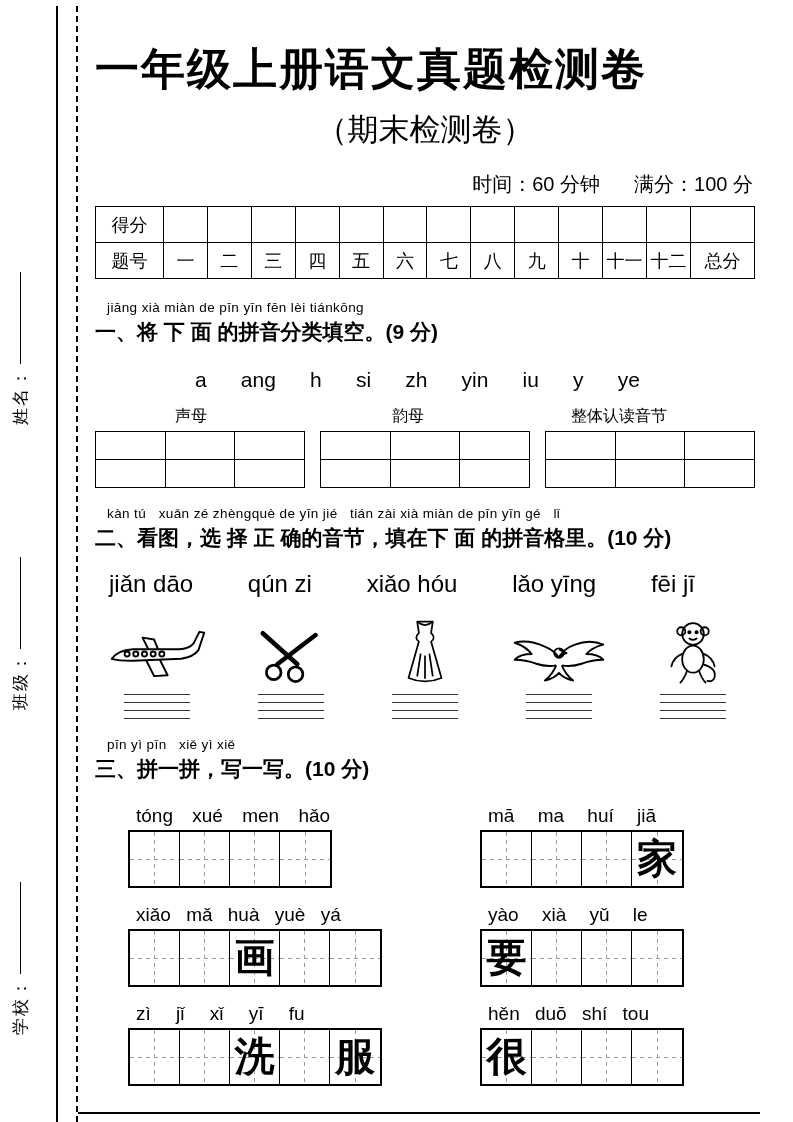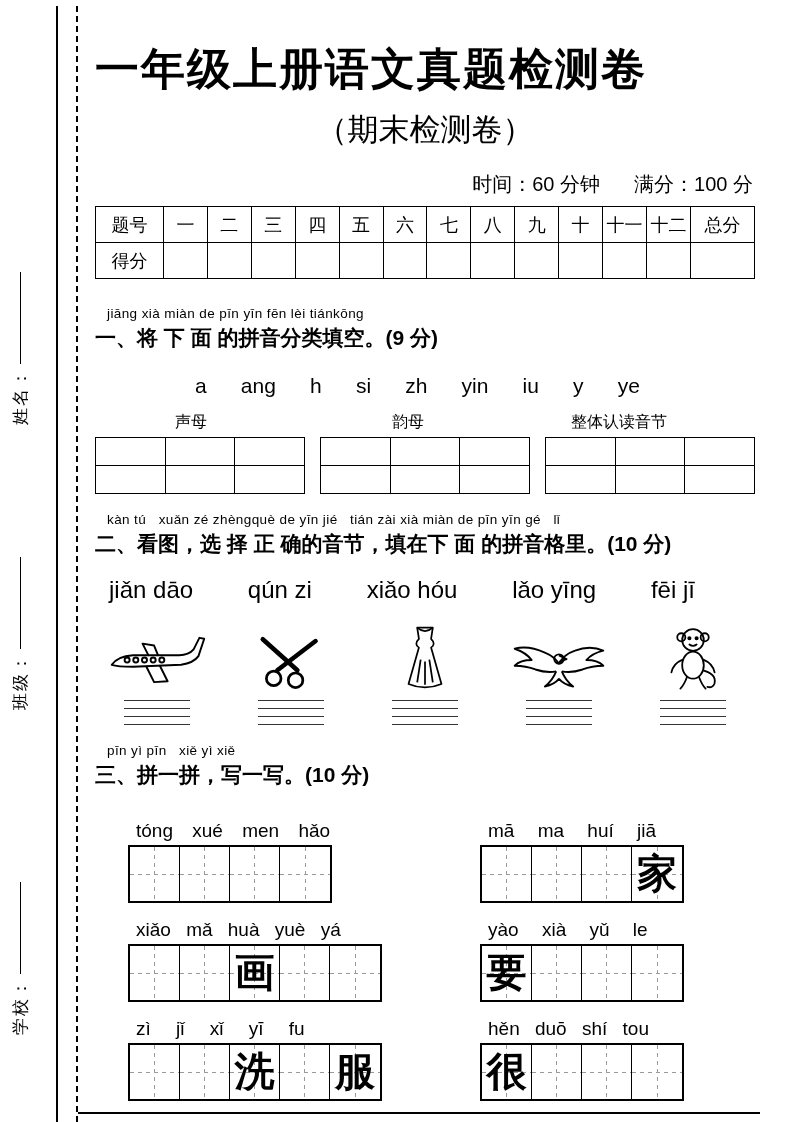--- a/index.html
+++ b/index.html
@@ -25,21 +25,21 @@
   .subtitle { text-align:center; font-size:31px; font-weight:400; margin-top:10px;
               font-family:"Liberation Serif","DejaVu Serif",serif; }
   .time-line { text-align:right; font-size:20px; margin-top:20px; padding-right:2px; white-space:pre-wrap; }
   .time-line span { margin-left:34px; }
 
   table.score { border-collapse:collapse; width:660px; margin-top:8px; table-layout:fixed; }
   table.score td { border:1.5px solid #000; text-align:center; font-size:18px; height:36px; }
   table.score td.first { width:68px; }
   table.score td.last  { width:64px; }
 
-  .hint { font-size:13.5px; margin-top:27px; padding-left:12px; letter-spacing:.4px; white-space:pre-wrap; }
+  .hint { font-size:13.5px; margin-top:21px; padding-left:12px; letter-spacing:.4px; white-space:pre-wrap; }
   .heading { font-size:21px; font-weight:600; margin-top:3px; white-space:pre-wrap; }
 
   .items-row { display:flex; justify-content:space-between; margin:22px 115px 0 100px; font-size:21px; }
 
   .cat-area { margin-top:14px; }
   .cat-labels { display:flex; font-size:16px; }
   .cat-labels .c1 { width:225px; padding-left:80px; }
   .cat-labels .c2 { width:225px; padding-left:72px; }
   .cat-labels .c3 { width:210px; padding-left:26px; }
   .cat-tables { display:flex; justify-content:space-between; margin-top:4px; }
@@ -99,51 +99,51 @@
   <div class="main">
 
     <div class="title">一年级上册语文真题检测卷</div>
     <div class="subtitle">（期末检测卷）</div>
 
     <div class="time-line"><span>时间：60 分钟</span><span>满分：100 分</span></div>
 
     <table class="score">
       <tbody>
           <tr>
+        <td class="first">得分</td>
+        <td></td>
+        <td></td>
+        <td></td>
+        <td></td>
+        <td></td>
+        <td></td>
+        <td></td>
+        <td></td>
+        <td></td>
+        <td></td>
+        <td></td>
+        <td></td>
+        <td class="last"></td>
+      </tr>
+      <tr>
         <td class="first">题号</td>
         <td>一</td>
         <td>二</td>
         <td>三</td>
         <td>四</td>
         <td>五</td>
         <td>六</td>
         <td>七</td>
         <td>八</td>
         <td>九</td>
         <td>十</td>
         <td>十一</td>
         <td>十二</td>
         <td class="last">总分</td>
       </tr>
-      <tr>
-        <td class="first">得分</td>
-        <td></td>
-        <td></td>
-        <td></td>
-        <td></td>
-        <td></td>
-        <td></td>
-        <td></td>
-        <td></td>
-        <td></td>
-        <td></td>
-        <td></td>
-        <td></td>
-        <td class="last"></td>
-      </tr>
     </tbody>
       </table>
 
     <div class="hint">jiāng xià miàn de pīn yīn fēn lèi tiánkōng</div>
     <div class="heading">一、将 下 面 的拼音分类填空。(9 分)</div>
 
     <div class="items-row">
       <span>a</span>
       <span>ang</span>
       <span>h</span>
@@ -300,21 +300,21 @@
           </svg>
         </div>
         <div class="staff"></div>
       </div>
 
     </div>
 
     <div class="hint" style="margin-top:16px">pīn yì pīn   xiě yì xiě</div>
     <div class="heading">三、拼一拼，写一写。(10 分)</div>
 
-    <div class="w-row" style="margin-top:31px">
+    <div class="w-row" style="margin-top:22px">
       <div class="w-left">
         <div class="py sp14">tóng xué men hǎo</div>
         <div class="grid">
           <div class="tz"></div>
           <div class="tz"></div>
           <div class="tz"></div>
           <div class="tz"></div>
         </div>
       </div>
       <div class="w-right">

